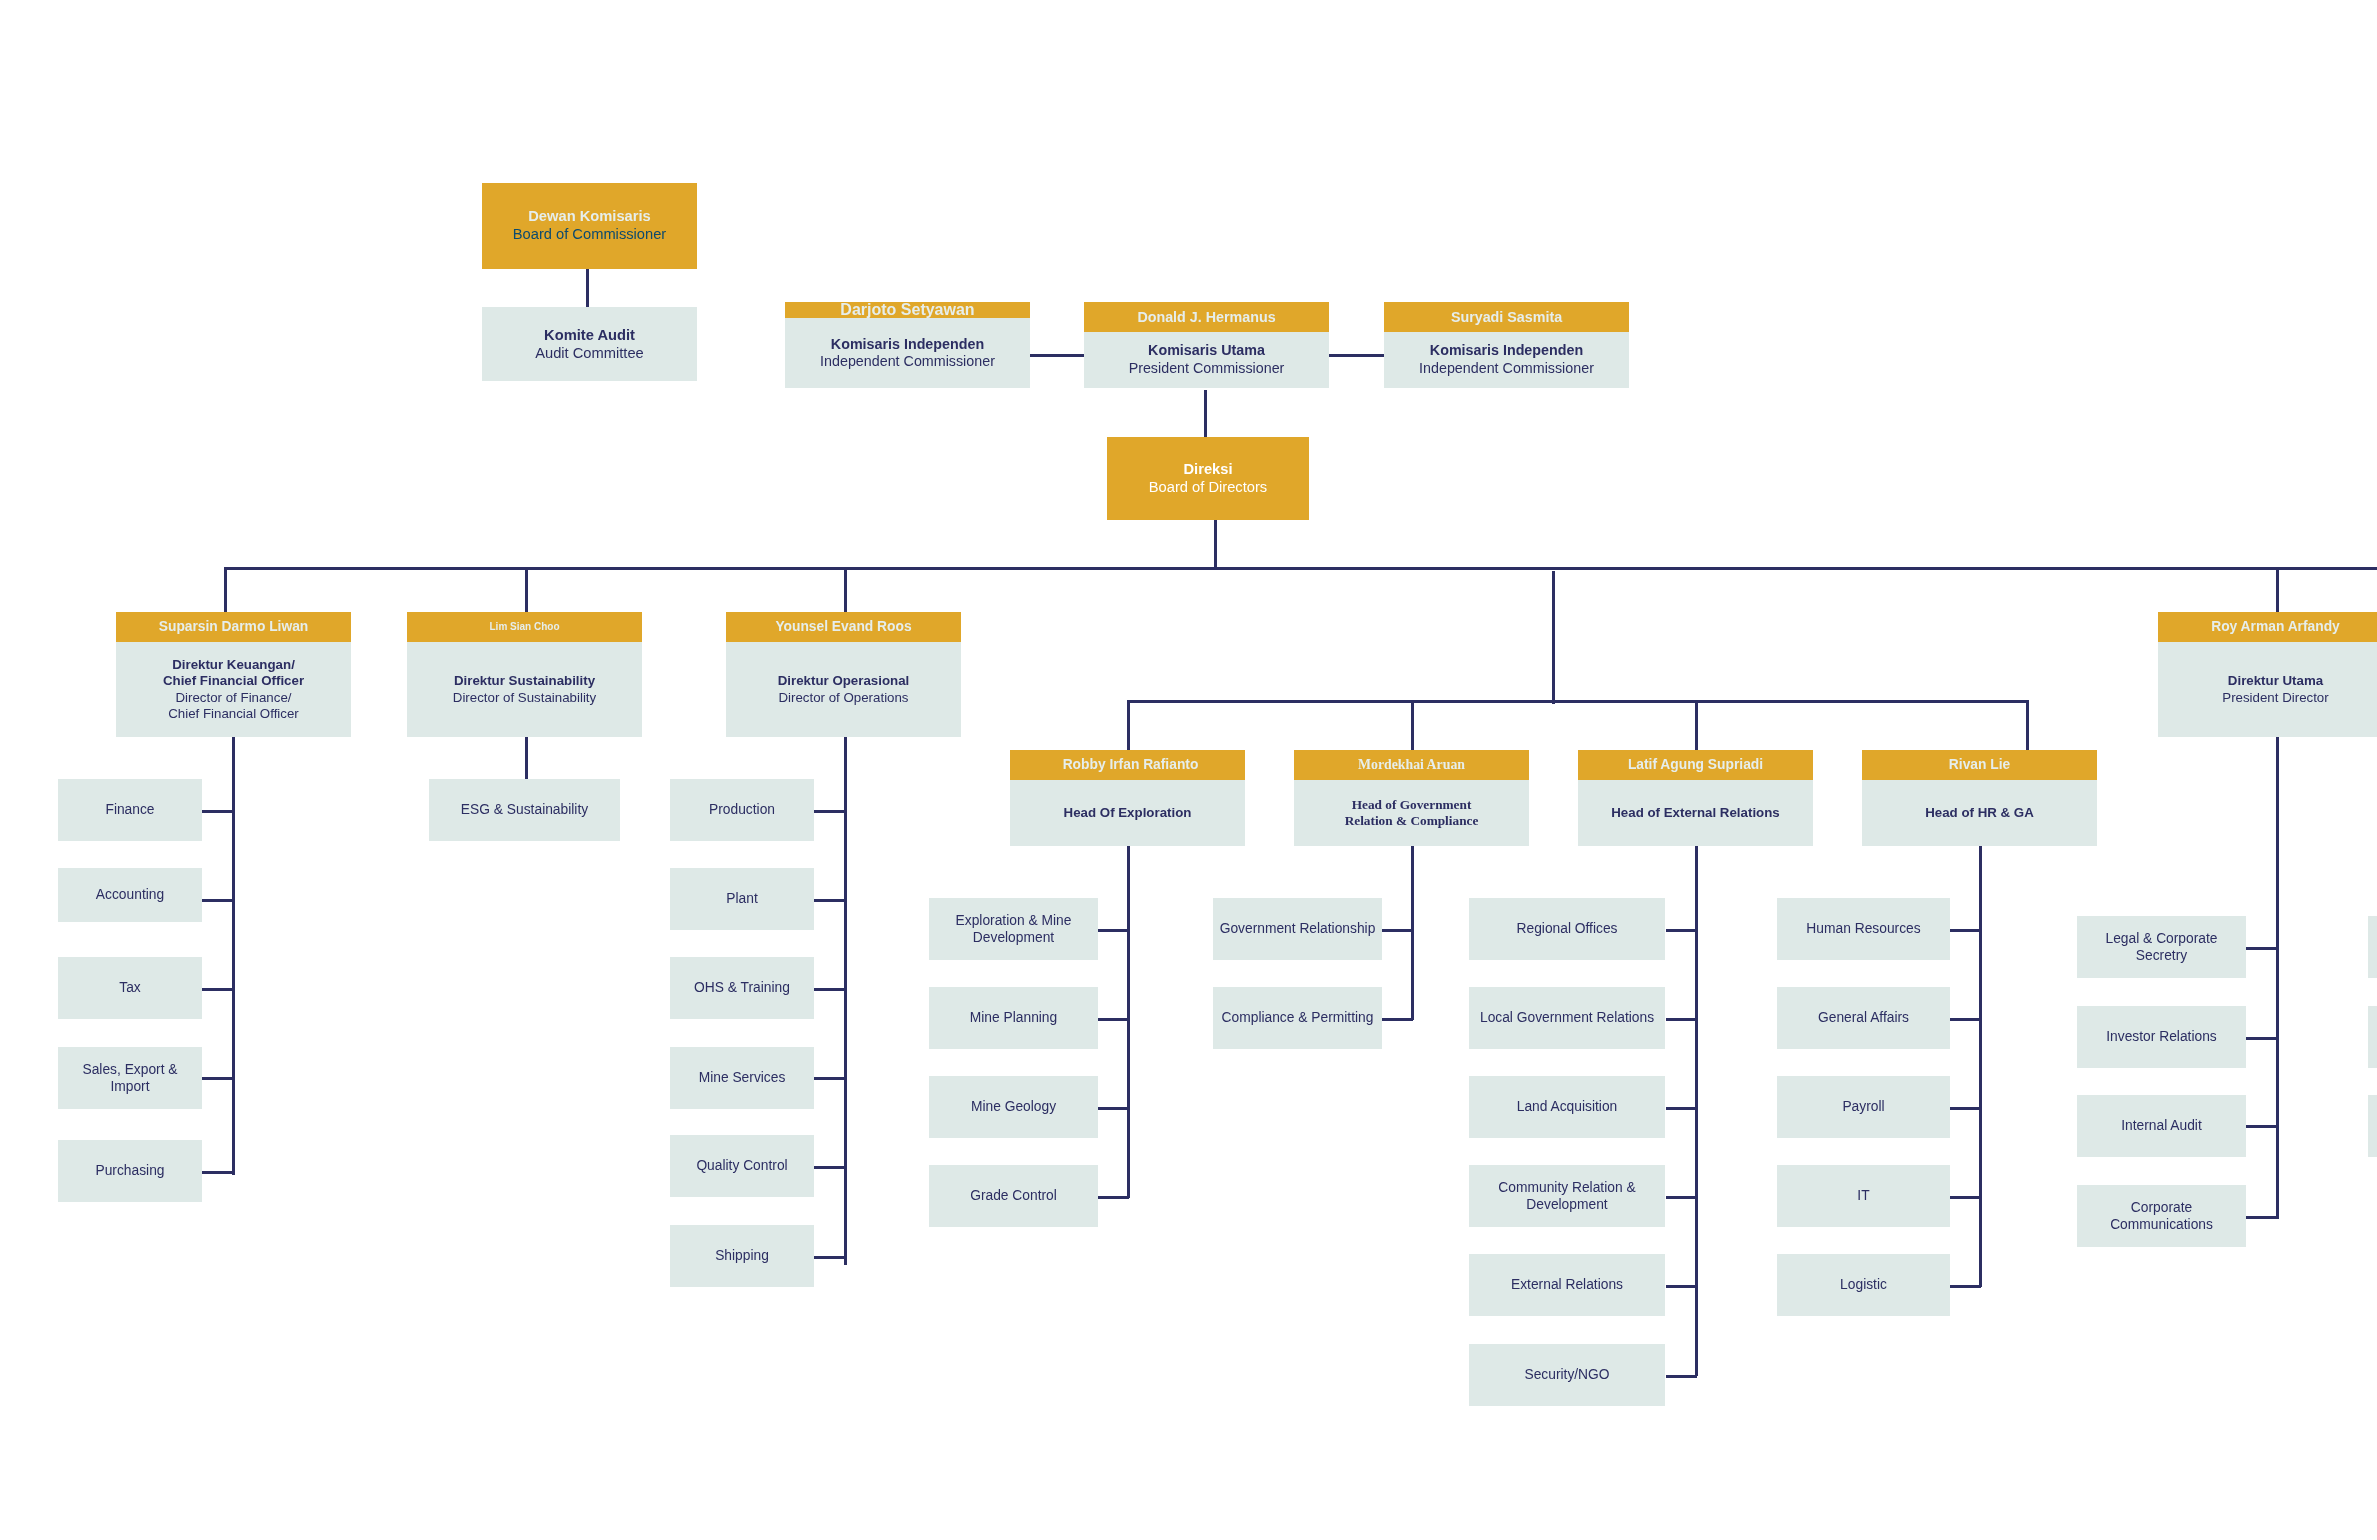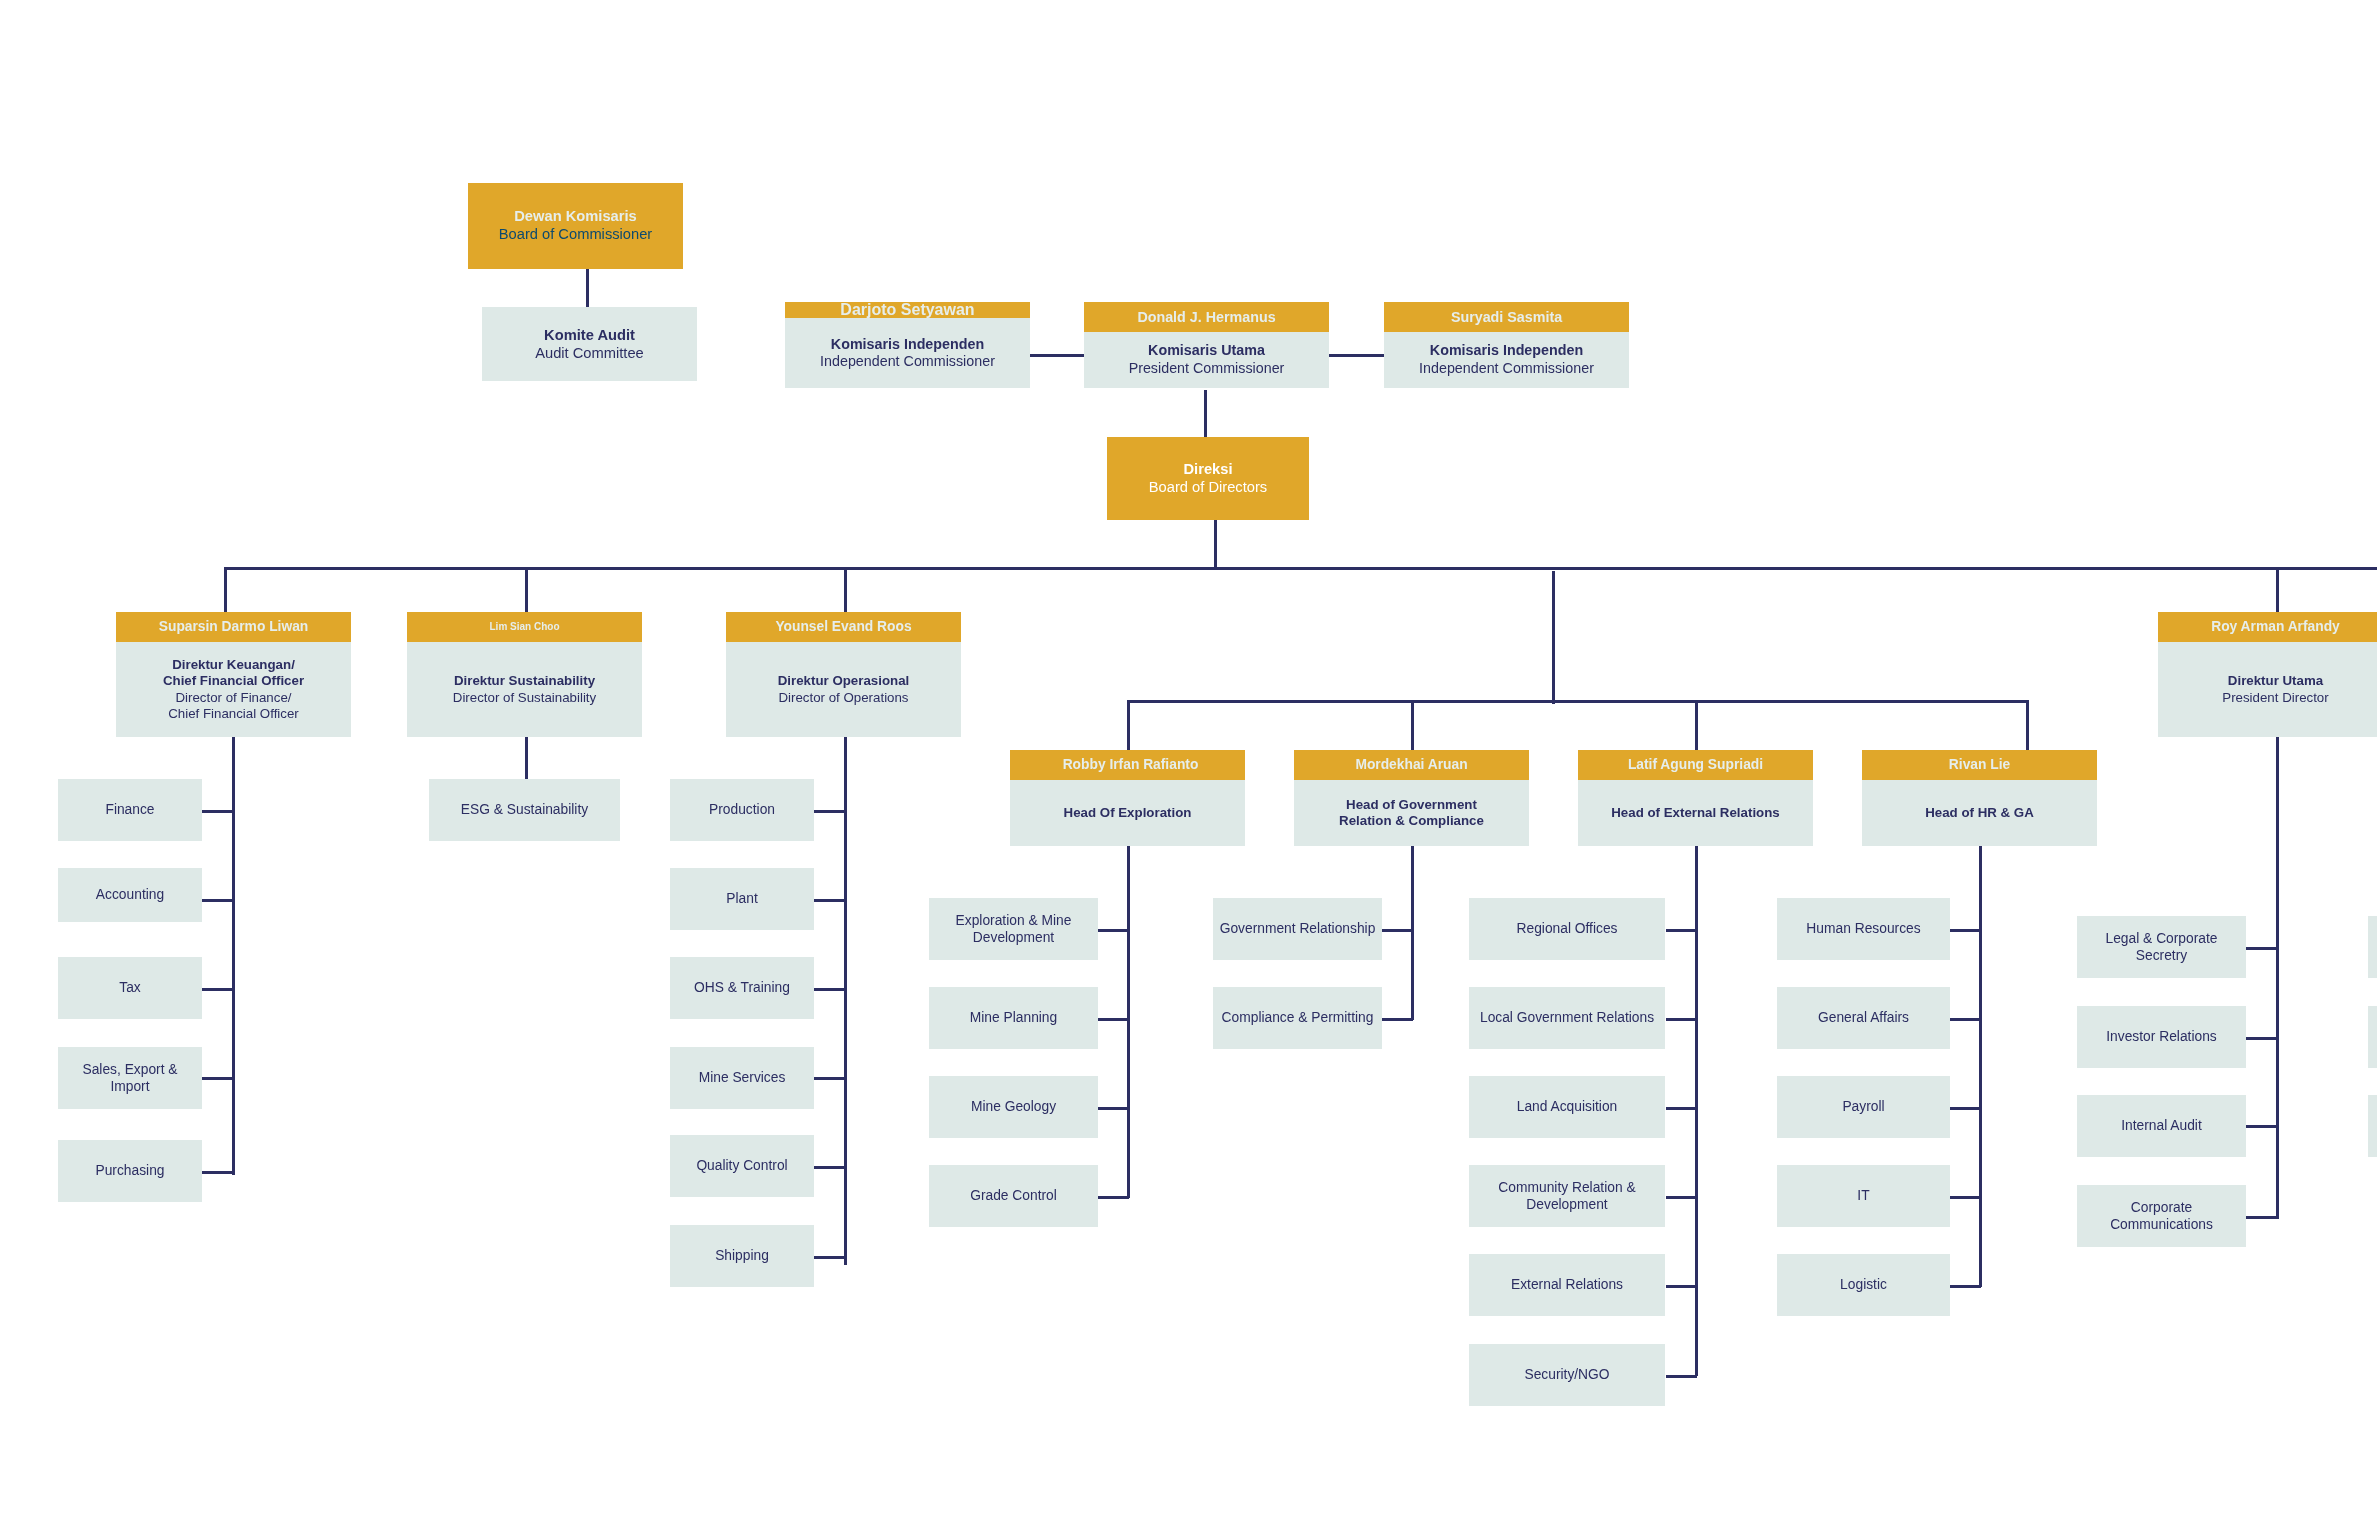--- a/index.html
+++ b/index.html
@@ -137,21 +137,21 @@
   <div class="ln hl" style="left:1950px;top:1107px;width:31px;"></div>
   <div class="ln hl" style="left:1950px;top:1196px;width:31px;"></div>
   <div class="ln hl" style="left:1950px;top:1285px;width:31px;"></div>
 
   <div class="ln vl" style="left:2276px;top:719px;height:500px;"></div>
   <div class="ln hl" style="left:2246px;top:947px;width:31px;"></div>
   <div class="ln hl" style="left:2246px;top:1037px;width:31px;"></div>
   <div class="ln hl" style="left:2246px;top:1125px;width:31px;"></div>
   <div class="ln hl" style="left:2246px;top:1216px;width:31px;"></div>
 
-  <div class="goldblock" style="left:468px;top:183px;width:215px;height:86px;font-size:14.7px;text-align:center;">
+  <div class="goldblock" style="left:482px;top:183px;width:215px;height:86px;font-size:14.7px;text-align:center;">
     <div class="g1">Dewan Komisaris</div>
     <div class="g2">Board of Commissioner</div>
   </div>
 
   <div class="litblock" style="left:482px;top:307px;width:215px;height:74px;font-size:14.7px;">
     <div class="l1">Komite Audit</div>
     <div class="l2">Audit Committee</div>
   </div>
 
   <div class="node" style="left:785px;top:302px;width:245px;height:86px;font-size:14.3px;">
@@ -217,21 +217,21 @@
     </div>
   </div>
 
   <div class="node" style="left:1010px;top:750px;width:235px;height:96px;font-size:13.3px;">
     <div class="hdr" style="height:29.5px;font-size:13.8px;padding-left:6px;">Robby Irfan Rafianto</div>
     <div class="bdy">
       <span class="t1">Head Of Exploration</span>
     </div>
   </div>
 
-  <div class="node" style="left:1294px;top:750px;width:235px;height:96px;font-size:13.3px;">
+  <div class="node" style="left:1294px;top:750px;width:235px;height:96px;font-size:13.3px;font-family:Liberation Serif, serif;">
     <div class="hdr" style="height:29.5px;font-size:13.8px;">Mordekhai Aruan</div>
     <div class="bdy">
       <span class="t1">Head of Government</span>
       <span class="t1">Relation &amp; Compliance</span>
     </div>
   </div>
 
   <div class="node" style="left:1862px;top:750px;width:235px;height:96px;font-size:13.3px;">
     <div class="hdr" style="height:29.5px;font-size:13.8px;">Rivan Lie</div>
     <div class="bdy">

